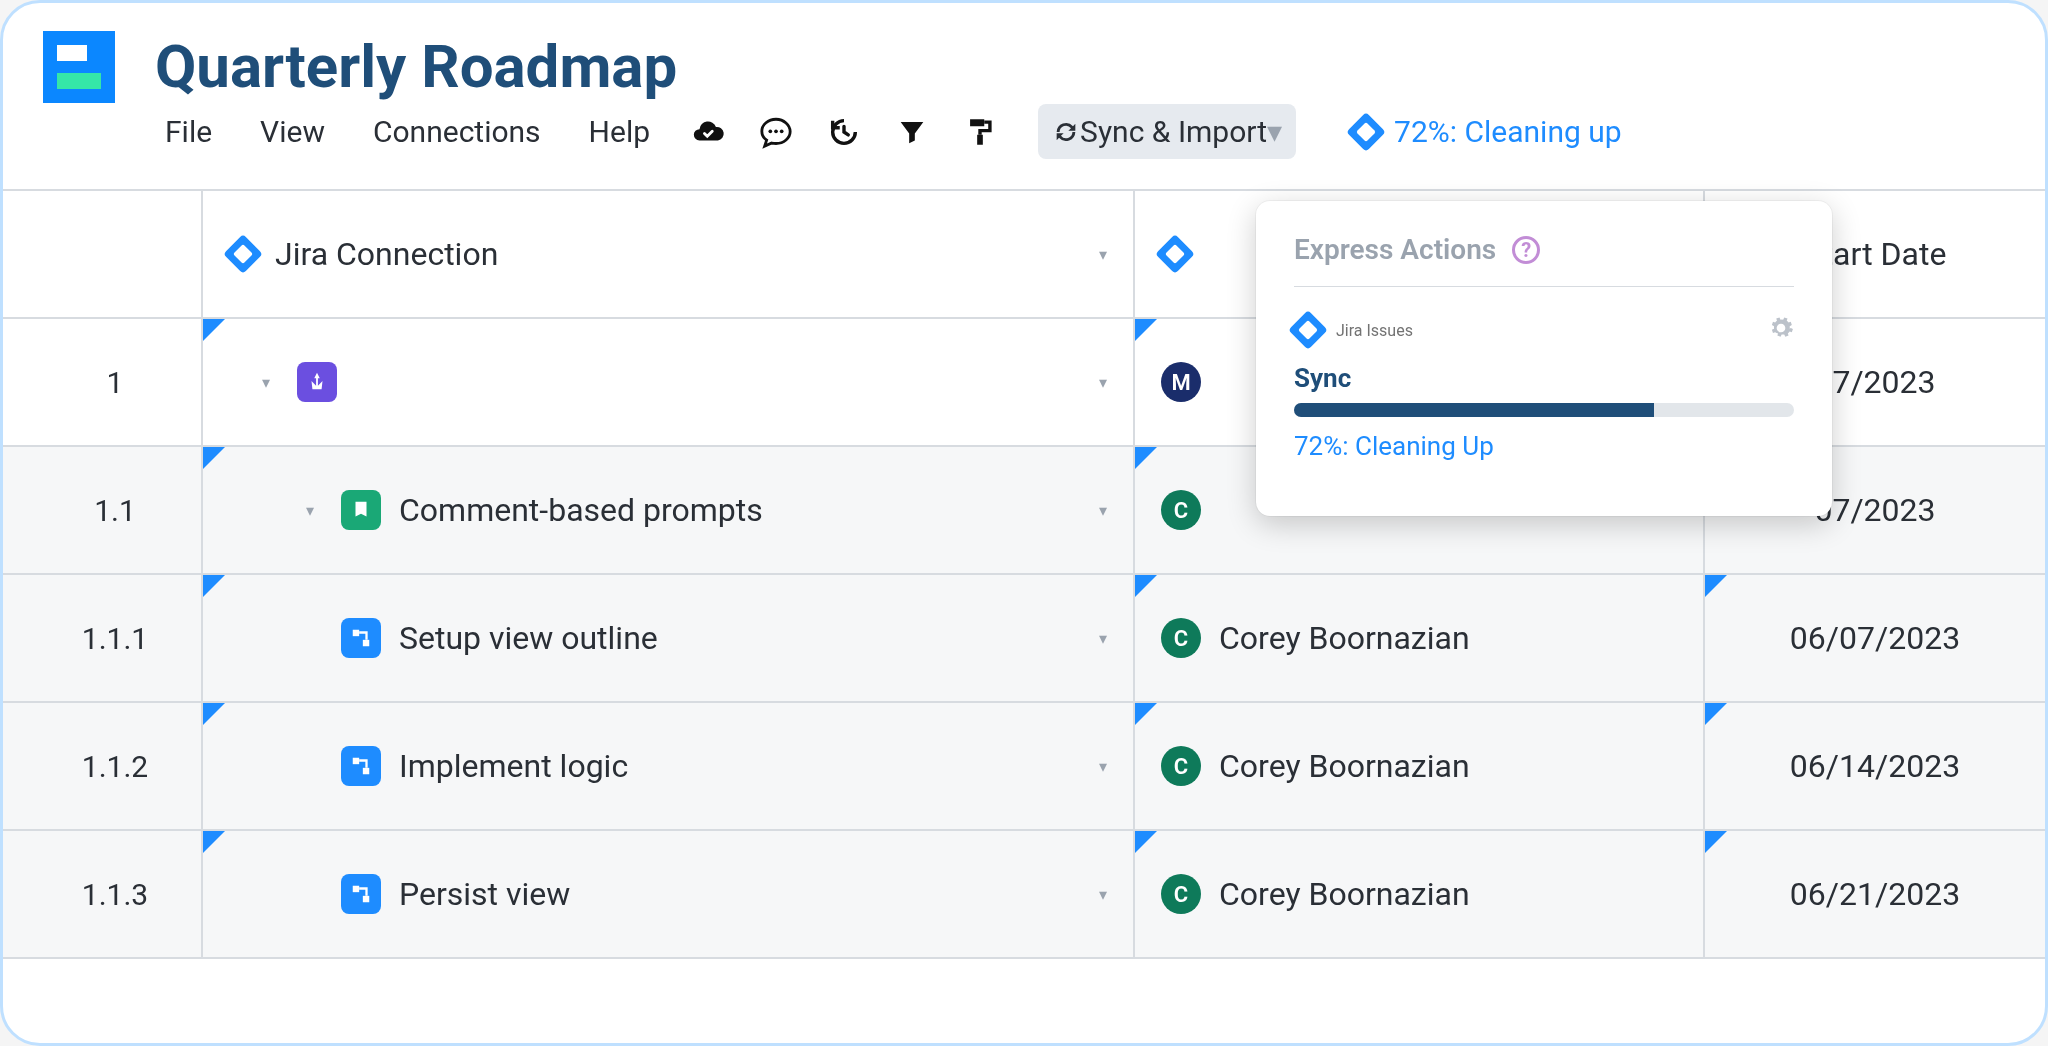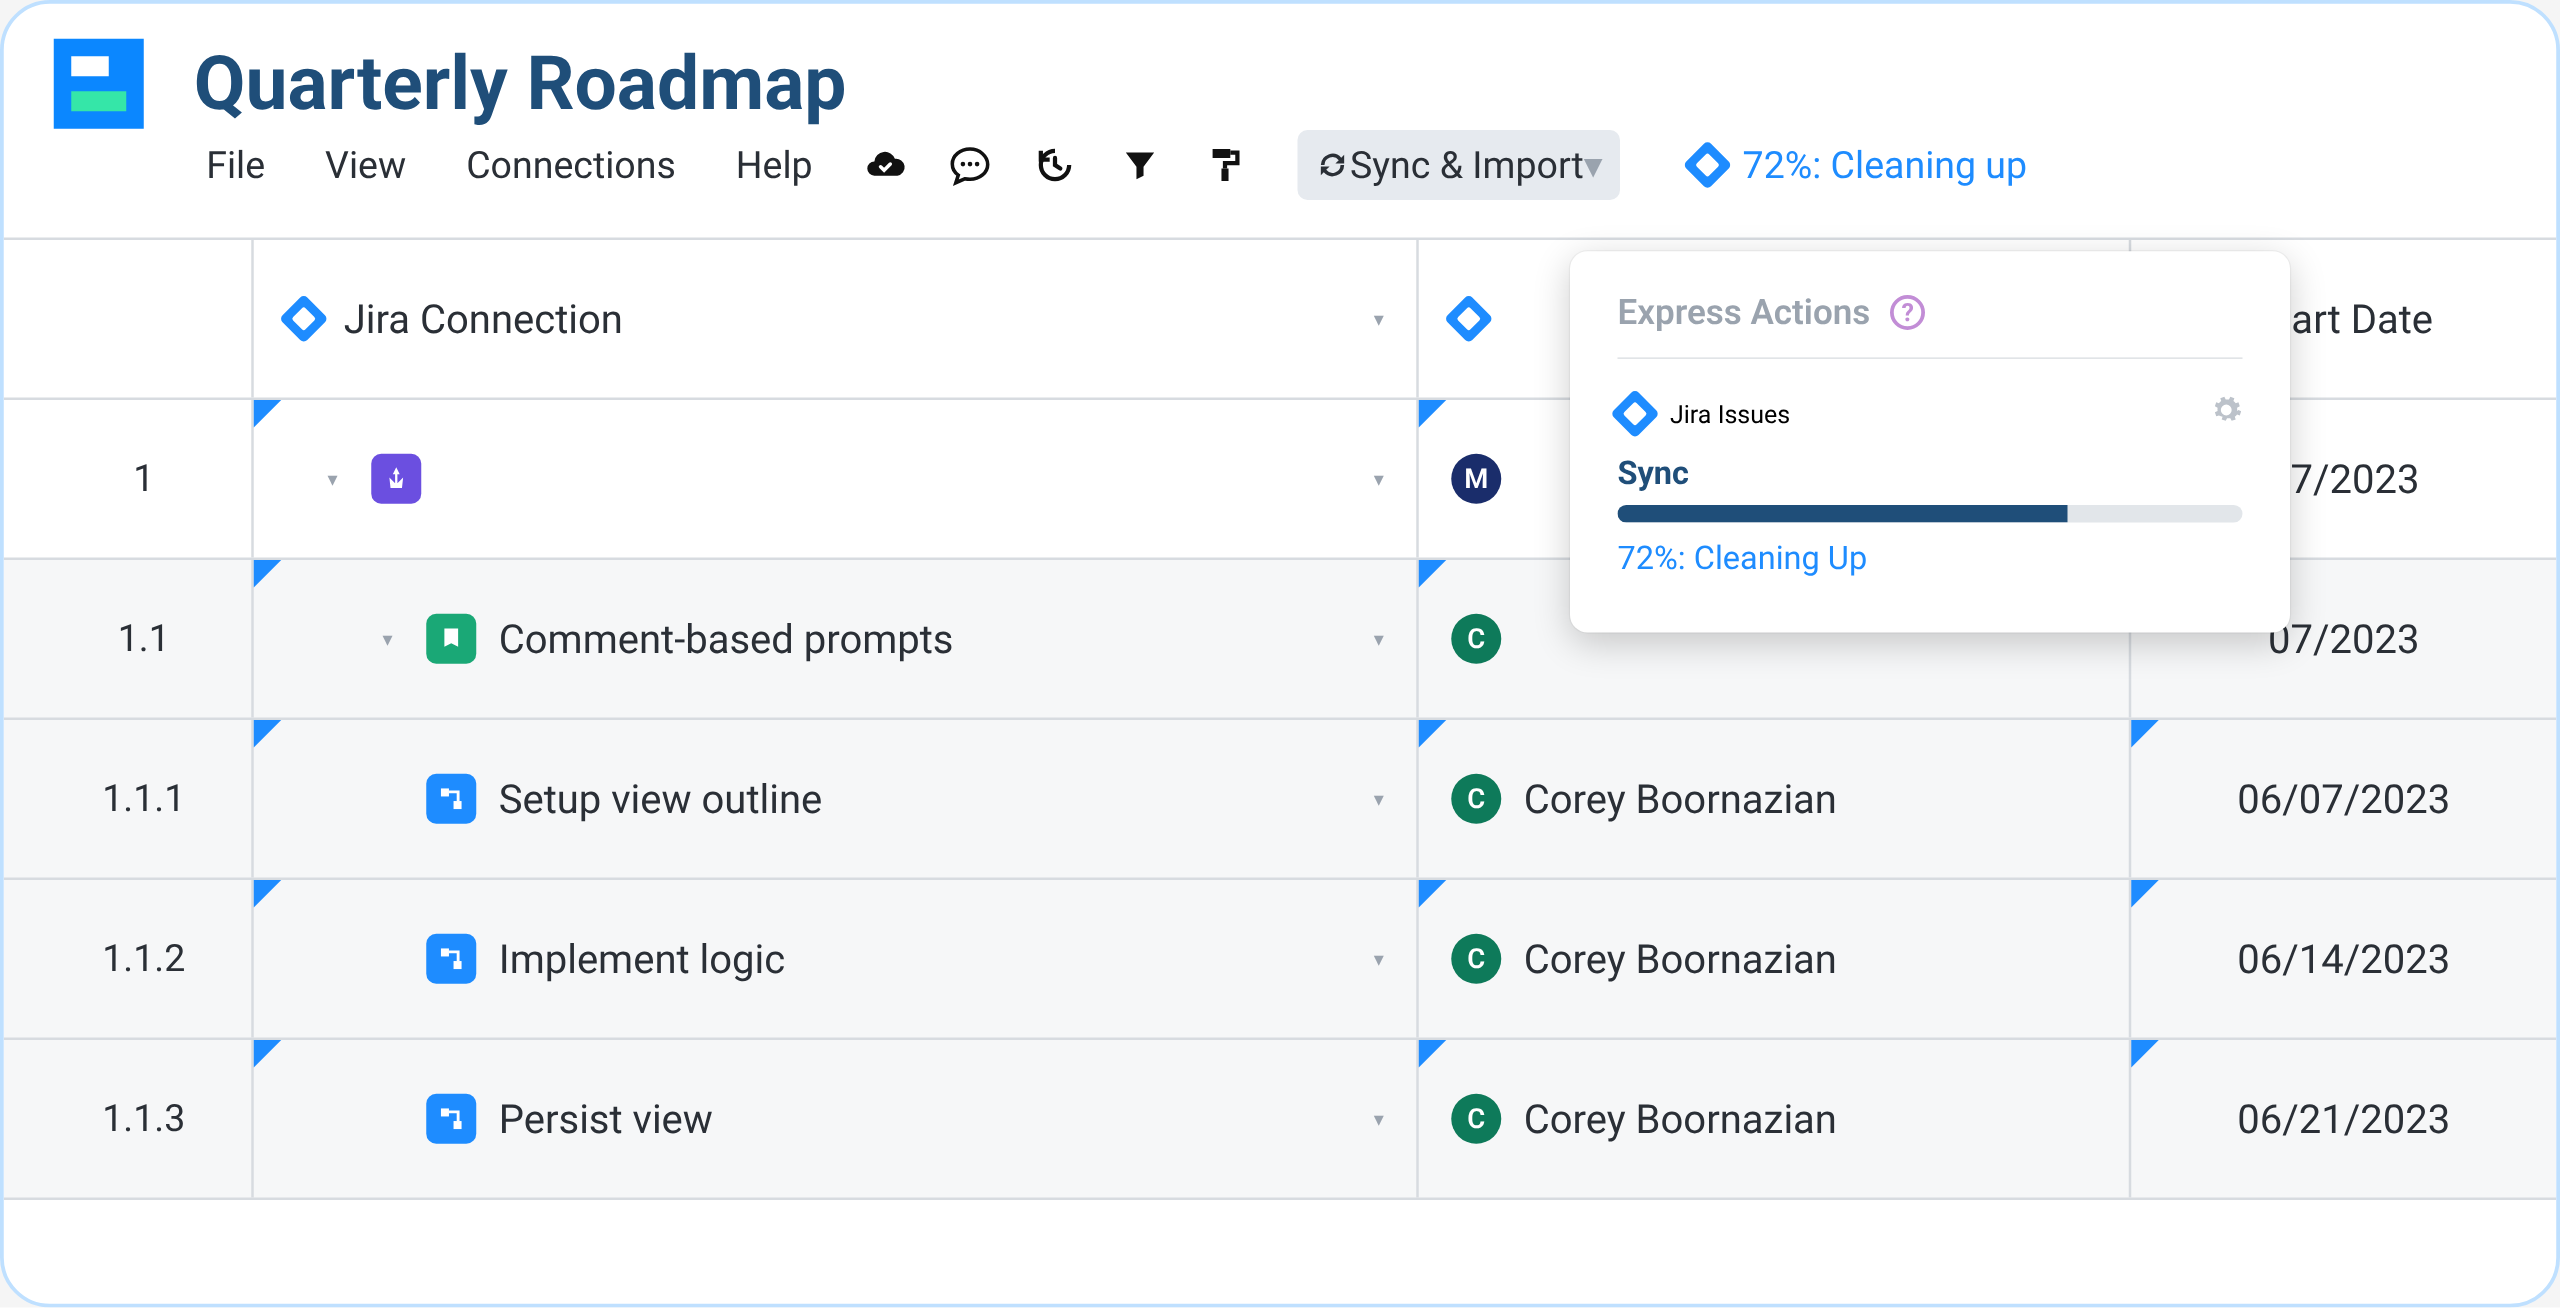--- a/index.html
+++ b/index.html
@@ -187,38 +187,38 @@
 .avatar.c { background: #0e7a5a; }
 
 
 .panel {
   position: absolute;
   top: 198px; left: 1253px;
   width: 576px;
   background: #fff;
   border-radius: 14px;
   box-shadow: 0 8px 30px rgba(0,0,0,0.20), 0 0 0 1px rgba(0,0,0,0.04);
-  padding: 32px 38px 44px;
+  padding: 32px 38px 55px;
   z-index: 50;
 }
 .panel-head {
   display: flex; align-items: center; gap: 16px;
   color: #9aa3ae; font-size: 28px; font-weight: 600;
   padding-bottom: 20px;
   border-bottom: 1px solid #d7dbe0;
   margin-bottom: 28px;
 }
 .help-circ {
   width: 28px; height: 28px; border: 3px solid #c28dd6; border-radius: 50%;
   display: flex; align-items: center; justify-content: center;
   color: #c28dd6; font-size: 20px; font-weight: 700;
 }
 .panel-source {
   display: flex; align-items: center; gap: 14px;
-  color: #000000; font-size: 20px;
+  color: #737373; font-size: 16px;
   margin-bottom: 18px;
 }
 .panel-source .gear { margin-left: auto; color: #bcc2ca; cursor: pointer; }
 .panel-sync-label { color: #1f4e79; font-weight: 700; font-size: 26px; margin-bottom: 10px; }
 .progress {
   width: 100%; height: 14px; background: #e2e6ea; border-radius: 7px; overflow: hidden;
   margin-bottom: 14px;
 }
 .progress-bar { height: 100%; background: #1f4e79; }
 .panel-status { color: #1e8cff; font-size: 26px; }

